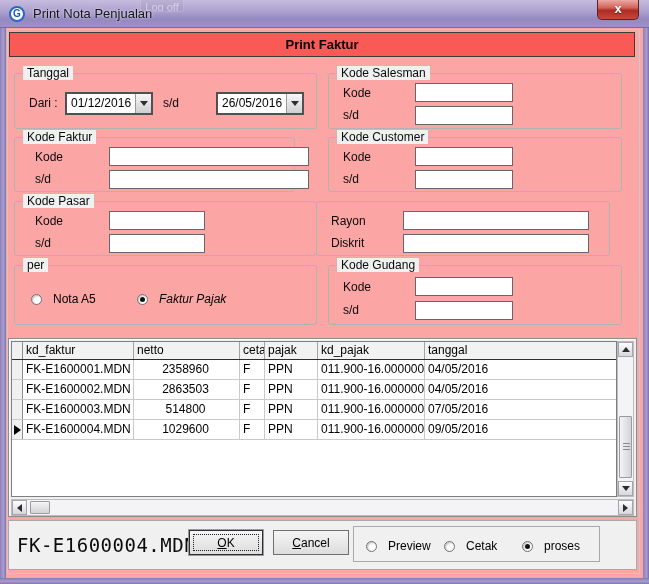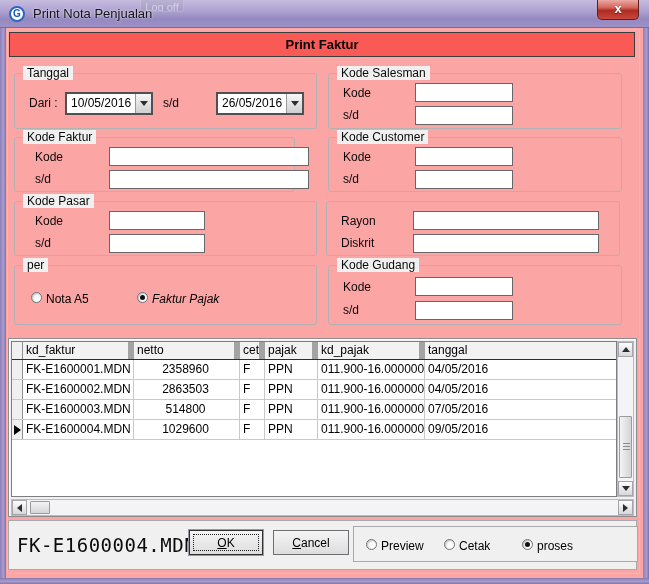--- a/index.html
+++ b/index.html
@@ -75,41 +75,41 @@
   .combo .val{flex:1;font-size:12px;line-height:19px;padding:0 4px;white-space:nowrap;}
   .combo .dd{
     width:17px;background:linear-gradient(180deg,#f7f7f7,#cfcfcf);
     border-left:1px solid #9a9a9e;display:flex;align-items:center;justify-content:center;
   }
   .tri-down{width:0;height:0;border-left:4px solid transparent;border-right:4px solid transparent;border-top:5px solid #2e2e32;}
   .tri-up{width:0;height:0;border-left:4px solid transparent;border-right:4px solid transparent;border-bottom:5px solid #2e2e32;}
   .tri-left{width:0;height:0;border-top:4px solid transparent;border-bottom:4px solid transparent;border-right:5px solid #2e2e32;}
   .tri-right{width:0;height:0;border-top:4px solid transparent;border-bottom:4px solid transparent;border-left:5px solid #2e2e32;}
   
-  .radio-item{position:absolute;display:flex;gap:4px;}
+  .radio-item{position:absolute;display:flex;align-items:center;gap:11px;}
   .radio{
     width:11px;height:11px;border-radius:50%;background:#fff;border:1px solid #707074;
     box-shadow:inset 1px 1px 2px rgba(0,0,0,.25);position:relative;flex:0 0 auto;
   }
   .radio.checked::after{
     content:"";position:absolute;left:2px;top:2px;width:5px;height:5px;border-radius:50%;background:#111;
   }
   .radio-item .rlbl{font-size:12px;}
   
   .grid-panel{
     position:absolute;left:2px;top:310px;width:629px;height:179px;
     background:#f0f0f0;border:1px solid #8b8b90;box-shadow:inset 1px 1px 0 #fdfdfd;
   }
   .grid-table{
     position:absolute;left:2px;top:2px;width:606px;height:156px;background:#fff;
     border:1px solid #7d7d82;overflow:hidden;
   }
   .grow{display:flex;width:100%;}
   .gh{height:18px;background:#f2f2f2;border-bottom:1px solid #2e2e2e;}
-  .gh .gc{font-size:12px;line-height:17px;border-right:6px solid #a3a3a3;padding:0 3px;overflow:hidden;white-space:nowrap;}
+  .gh .gc{font-size:12px;line-height:17px;border-right:1px solid #a3a3a3;padding:0 3px;overflow:hidden;white-space:nowrap;}
   .gr{height:20px;background:#fff;border-bottom:1px solid #c9c9c9;}
   .gr .gc{font-size:12px;line-height:19px;border-right:1px solid #c9c9c9;padding:0 3px;overflow:hidden;white-space:nowrap;}
   .gc{flex:0 0 auto;}
   .c-sel{width:11px;background:#f0f0f0;border-right:1px solid #8e8e92 !important;position:relative;}
   .c-kd{width:111px;} .c-netto{width:106px;text-align:center;padding-right:5px !important;}
   .c-cetak{width:25px;} .c-pajak{width:53px;} .c-kdpajak{width:107px;} .c-tgl{flex:1 1 auto;border-right:none !important;}
   .gr .c-sel::after{content:"";}
   .gr.current .c-sel::after{
     content:"";position:absolute;left:2px;top:5px;width:0;height:0;
     border-top:5px solid transparent;border-bottom:5px solid transparent;border-left:7px solid #000;
@@ -142,21 +142,21 @@
     font-size:19px;letter-spacing:0.5px;color:#0c0c0c;
   }
   .btn{
     position:absolute;height:25px;background:linear-gradient(180deg,#f5f5f5,#dddddd);
     border:1px solid #6e6e73;display:flex;align-items:center;justify-content:center;cursor:default;
   }
   .btn.default{border:1px solid #2f2f33;box-shadow:0 0 0 1px #9a9aa0;}
   .btn .focus-rect{position:absolute;left:3px;top:3px;right:3px;bottom:3px;border:1px dotted #202020;}
   .btn-label{display:block;font-size:12px;}
   .btn-label::first-letter{text-decoration:underline;}
-  .out-group{position:absolute;left:344px;top:5px;width:285px;height:36px;border:1px solid #a9a9ad;background:#f0f0f0;}
+  .out-group{position:absolute;left:344px;top:5px;width:247px;height:36px;border:1px solid #a9a9ad;background:#f0f0f0;}
 </style>
 </head>
 <body>
 
 <div class="window">
 
   <div class="titlebar">
     <div class="app-icon">G</div>
     <div class="title-text">Print Nota Penjualan</div>
     <div class="bg-artifact">Log off</div>
@@ -172,21 +172,21 @@
     <div class="client-frame"></div>
 
     <div class="banner">
       <span>Print Faktur</span>
     </div>
 
     <div class="group" style="left:8px;top:45px;width:303px;height:56px;">
       <span class="legend">Tanggal</span>
       <span class="lbl" style="left:14px;top:22px;">Dari :</span>
       <div class="combo" style="left:50px;top:18px;width:88px;">
-        <span class="val">10/05/2016</span>
+        <span class="val">01/12/2016</span>
         <span class="dd">
             <span class="tri-down"></span>
           </span>
       </div>
       <span class="lbl" style="left:148px;top:22px;">s/d</span>
       <div class="combo" style="left:176px;top:18px;width:88px;margin-left:25px;">
         <span class="val">26/05/2016</span>
         <span class="dd">
             <span class="tri-down"></span>
           </span>
@@ -218,21 +218,21 @@
     </div>
 
     <div class="group" style="left:8px;top:173px;width:303px;height:55px;">
       <span class="legend">Kode Pasar</span>
       <span class="lbl" style="left:20px;top:12px;">Kode</span>
       <input class="tbox" style="left: 94px; top: 9px; width: 96px;" value="">
       <span class="lbl" style="left:20px;top:34px;">s/d</span>
       <input class="tbox" style="left: 94px; top: 32px; width: 96px;" value="">
     </div>
 
-    <div class="group" style="left:320px;top:173px;width:294px;height:55px;">
+    <div class="group" style="left:310px;top:173px;width:294px;height:55px;">
       <span class="lbl" style="left:14px;top:12px;">Rayon</span>
       <input class="tbox" style="left: 86px; top: 9px; width: 186px;" value="">
       <span class="lbl" style="left:14px;top:34px;">Diskrit</span>
       <input class="tbox" style="left: 86px; top: 32px; width: 186px;" value="">
     </div>
 
     <div class="group" style="left:8px;top:237px;width:303px;height:60px;">
       <span class="legend">per</span>
       <div class="radio-item" style="left:16px;top:26px;">
         <span class="radio"></span>

